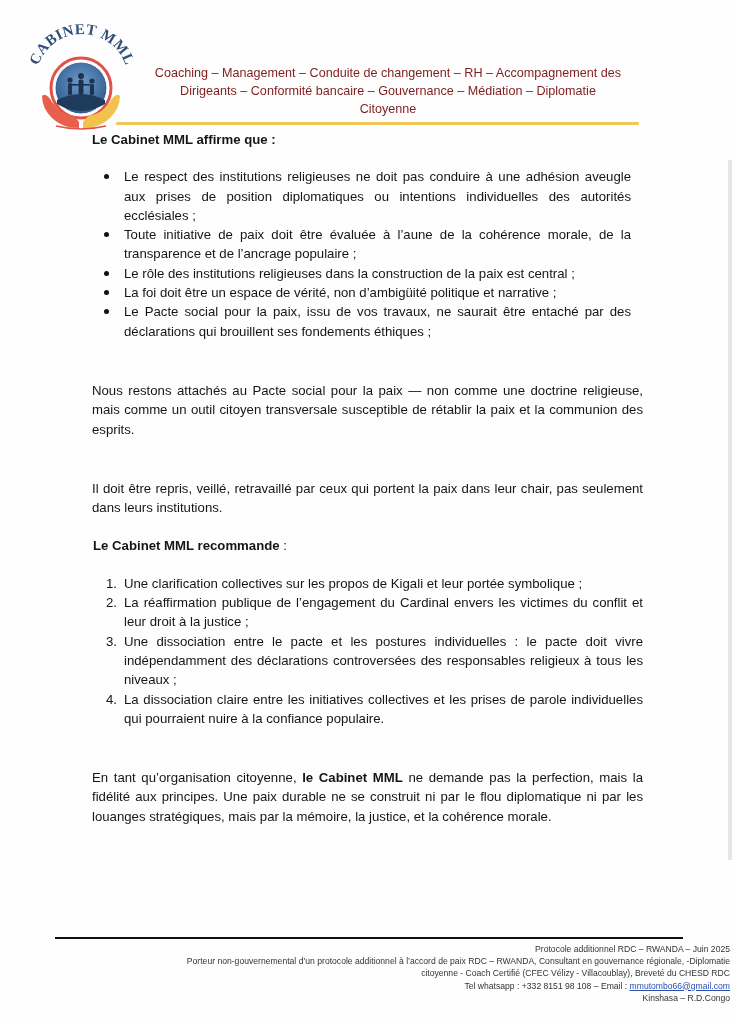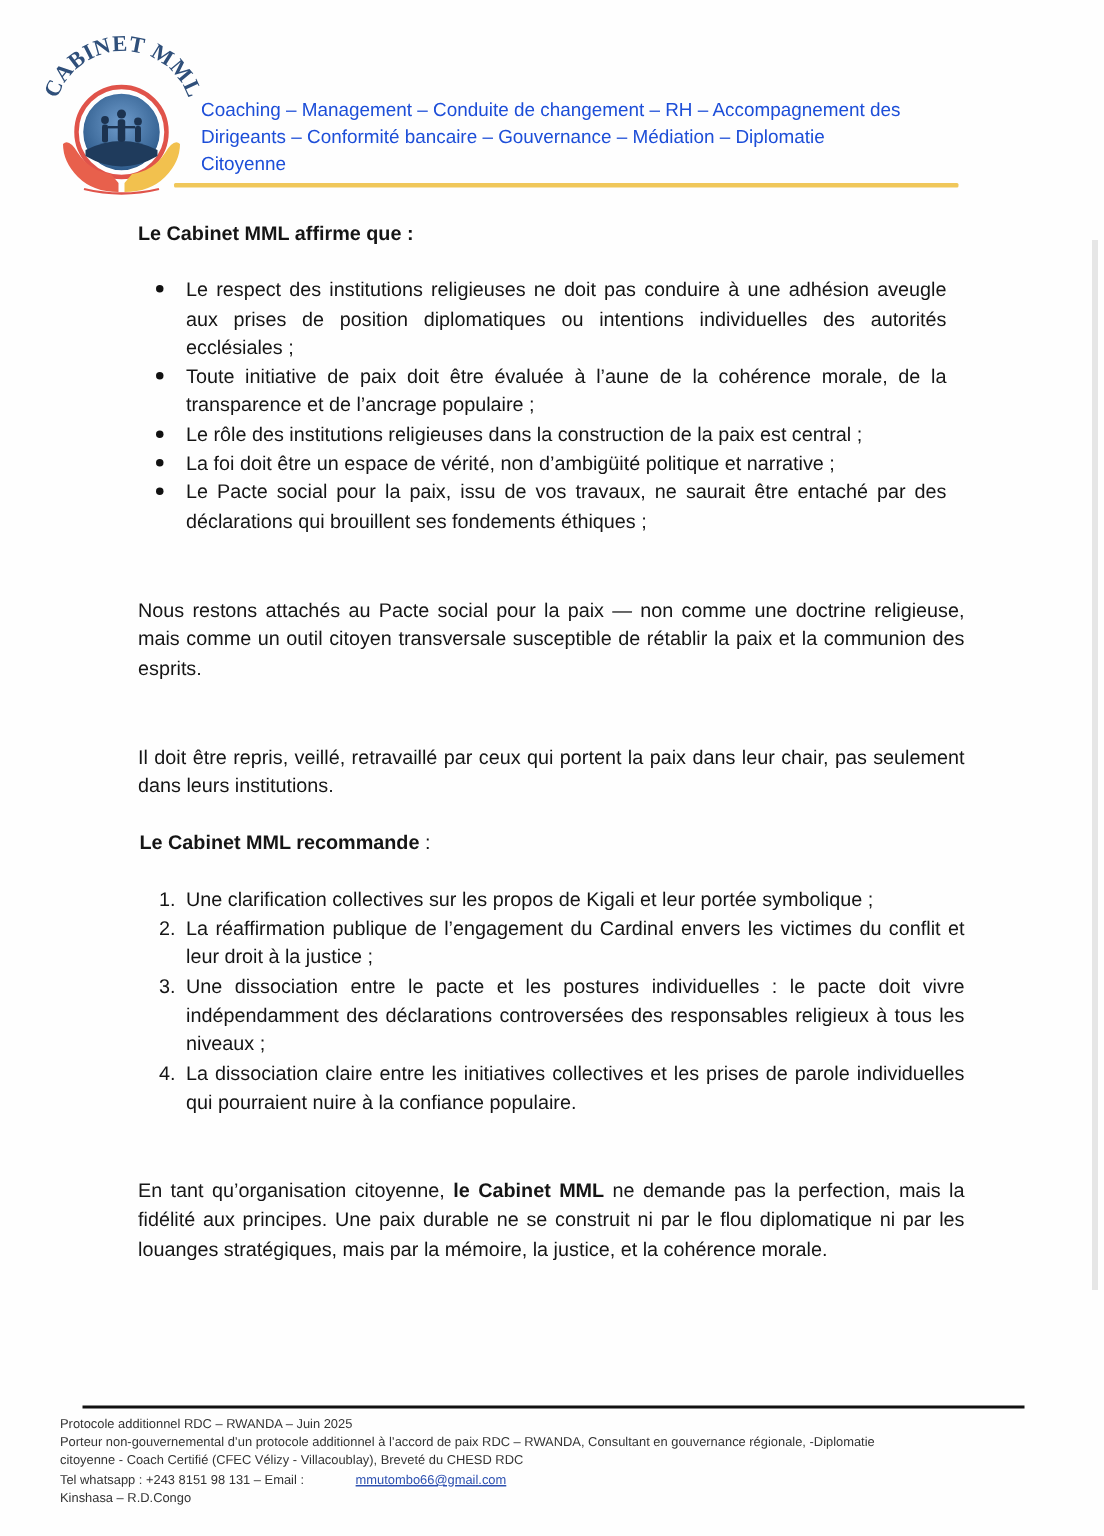--- a/index.html
+++ b/index.html
@@ -6,51 +6,51 @@
   html, body { width: 736px; height: 1024px; background: #ffffff; overflow: hidden; }
   body { position: relative; font-family: "Liberation Sans", sans-serif; color: #111; }
 
   .page { position: absolute; left: 0; top: 0; width: 736px; height: 1024px; background: #fefefe; }
   .edge-shadow { position: absolute; right: 4px; top: 160px; width: 4px; height: 700px; background: #e6e6e6; }
 
   
   .logo { position: absolute; left: 22px; top: 22px; width: 118px; height: 108px; }
   .header-text {
     position: absolute; left: 134px; top: 64px; width: 508px;
-    color: #1d4ed8;
+    text-align: center; color: #7f1d1d;
     font-family: "Liberation Sans", sans-serif; font-size: 12.6px; line-height: 18px;
   }
   .header-rule { position: absolute; left: 116px; top: 122px; width: 523px; height: 3px; background: #f0c75a; border-radius: 1px; }
 
   
   .content {
-    position: absolute; left: 92px; top: 146px; width: 551px;
+    position: absolute; left: 92px; top: 130px; width: 551px;
     font-family: "Liberation Sans", sans-serif; font-size: 13.2px; line-height: 19.3px; color: #151515;
     text-align: justify;
   }
   .section-title { font-weight: bold; margin-bottom: 18px; }
   .section-title .plain { font-weight: normal; }
   ul.bullets { list-style: none; margin: 0 12px 20px 0; }
   ul.bullets li { position: relative; padding-left: 32px; margin-bottom: 0; }
   ul.bullets li::before {
     content: ""; position: absolute; left: 12px; top: 7px; width: 5px; height: 5px; border-radius: 50%; background: #111;
   }
   .para { margin-bottom: 19px; margin-top: 40px; }
   ol.numbers { list-style: none; margin: 0 0 20px 0; }
   ol.numbers li { position: relative; padding-left: 18px; }
   ol.numbers li .num { position: absolute; left: 0; top: 0; }
   .bold { font-weight: bold; }
 
   
   .footer-rule { position: absolute; left: 55px; top: 937px; width: 628px; height: 2px; background: #111; }
   .footer {
-    position: absolute; left: 40px; top: 943px; width: 690px; text-align: left;
+    position: absolute; left: 40px; top: 943px; width: 690px; text-align: right;
     font-family: "Liberation Sans", sans-serif; font-size: 8.6px; line-height: 12.2px; color: #333;
   }
-  .footer a { color: #2b4fb0; text-decoration: underline; margin-left: 32px; }
+  .footer a { color: #2b4fb0; text-decoration: underline; }
 </style>
 </head>
 <body>
 
 <div class="page">
   <div class="edge-shadow"></div>
 
   <svg class="logo" viewBox="0 0 118 108">
     <defs>
       <path id="arcText" d="M14,58 A46,46 0 0 1 106,58"></path>
@@ -116,17 +116,17 @@
       <span>En tant qu’organisation citoyenne, </span><span class="bold">le Cabinet MML</span><span> ne demande pas la perfection, mais la fidélité aux principes. Une paix durable ne se construit ni par le flou diplomatique ni par les louanges stratégiques, mais par la mémoire, la justice, et la cohérence morale.</span>
     </p>
   </div>
 
   <div class="footer-rule"></div>
   <div class="footer">
     <div>Protocole additionnel RDC – RWANDA – Juin 2025</div>
     <div>Porteur non-gouvernemental d’un protocole additionnel à l’accord de paix RDC – RWANDA, Consultant en gouvernance régionale, -Diplomatie</div>
     <div>citoyenne - Coach Certifié (CFEC Vélizy - Villacoublay), Breveté du CHESD RDC</div>
     <div>
-      <span>Tel whatsapp : +243 8151 98 131 – Email : </span><a href="mailto:mmutombo66@gmail.com">mmutombo66@gmail.com</a>
+      <span>Tel whatsapp : +332 8151 98 108 – Email : </span><a href="mailto:mmutombo66@gmail.com">mmutombo66@gmail.com</a>
     </div>
     <div>Kinshasa – R.D.Congo</div>
   </div>
 </div>
 
 </body></html>

